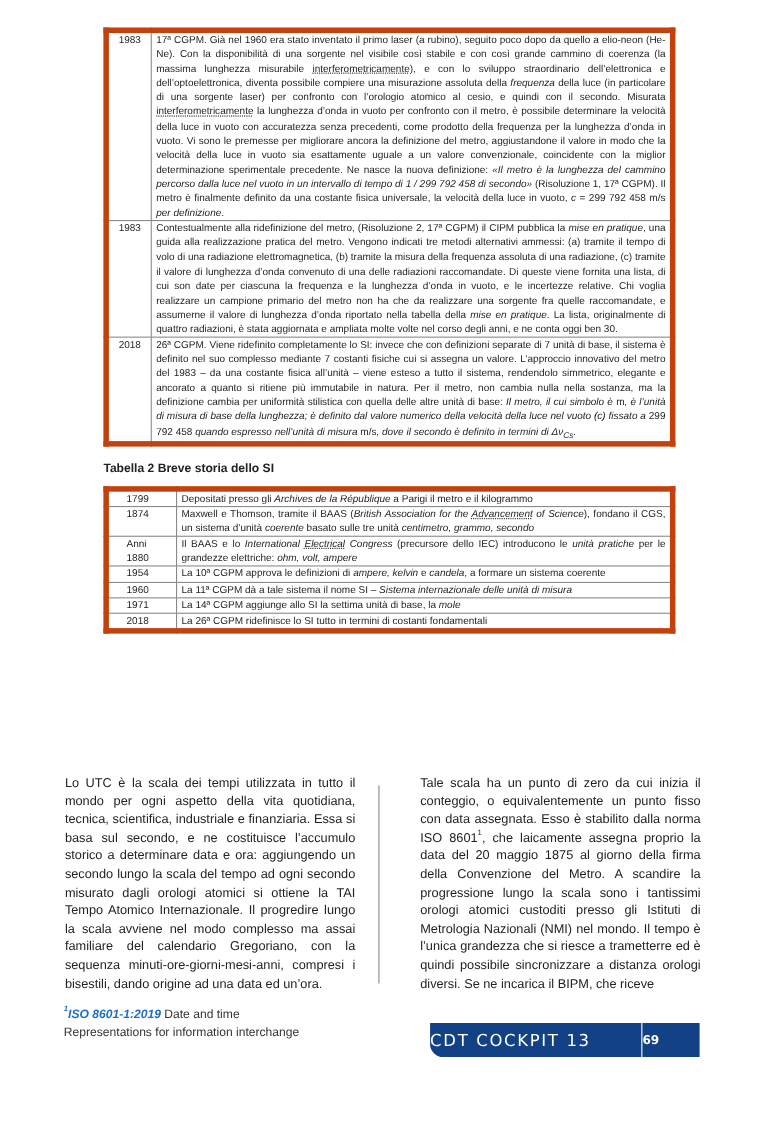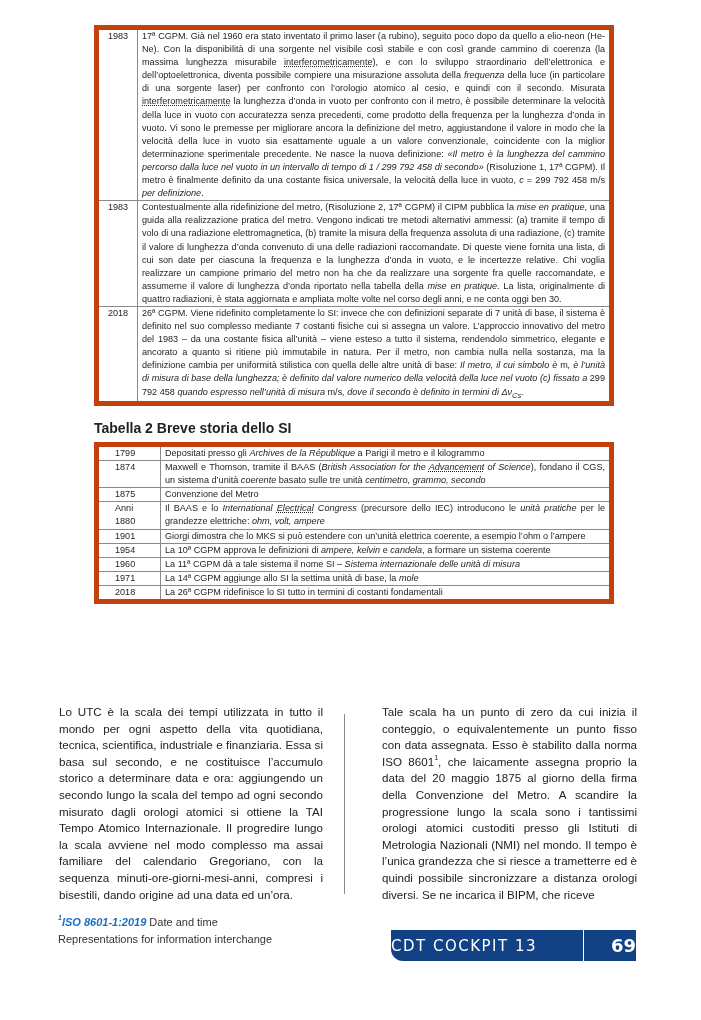--- a/index.html
+++ b/index.html
@@ -12,21 +12,21 @@
     .tbl td { border: 1px solid #8a8a8a; vertical-align: top; padding: 0 4px; }
     .tbl td.year { text-align: center; }
     .tbl td.txt { text-align: justify; margin-left: 17px; }
     #table1 { left: 94px; top: 25px; width: 520px; }
     #table1 td.year { width: 30px; }
     #table2 { left: 94px; top: 442px; width: 520px; }
     #table2 td.year { width: 41px; text-align: left; padding-left: 16px; }
     #table2 td { line-height: 13.1px; }
     .caption {
       position: absolute; left: 94px; top: 420px;
-      font-family: "Liberation Sans", sans-serif; font-weight: bold; font-size: 14px; color: #222;
+      font-family: "Liberation Sans", sans-serif; font-weight: bold; font-size: 11px; color: #222;
     }
     .col {
       position: absolute; top: 704px;
       font-family: "Liberation Sans", sans-serif; font-size: 11.6px; line-height: 16.6px;
       text-align: justify; color: #222;
     }
     #col-left { left: 59px; width: 264px; }
     #col-right { left: 382px; width: 255px; }
     .vdivider { position: absolute; left: 344px; top: 714px; width: 1px; height: 180px; background: #888; }
     sup { font-size: 7px; vertical-align: top; line-height: 8px; }
@@ -34,21 +34,21 @@
       position: absolute; left: 58px; top: 914px;
       font-family: "Liberation Sans", sans-serif; font-size: 11px; line-height: 17px; color: #333;
     }
     .footnote .ref { color: #1c6fc4; font-weight: bold; font-style: italic; }
     .badge {
       position: absolute; left: 391px; top: 930px; width: 245px; height: 31px;
       background: #124285; border-bottom-left-radius: 12px; display: flex; align-items: center;
     }
     .badge .mag { flex: 1; color: #ffffff; font-family: "DejaVu Sans", sans-serif; font-size: 15px; letter-spacing: 1.5px; font-weight: normal; }
     .badge .sep { width: 1px; height: 31px; background: #ffffff; }
-    .badge .page { width: 52px; text-align: right; color: #ffffff; font-family: "DejaVu Sans", sans-serif; font-size: 18px; font-weight: bold; }
+    .badge .page { width: 52px; text-align: left; color: #ffffff; font-family: "DejaVu Sans", sans-serif; font-size: 11px; font-weight: bold; }
     i { font-style: italic; }
     .u { text-decoration: underline; text-decoration-style: dotted; }
   </style>
 </head>
 <body>
 
 <table class="tbl" id="table1">
   <tbody id="t1body">
       <tr>
         <td class="year">1983</td>
@@ -71,30 +71,22 @@
   <tbody id="t2body">
       <tr>
         <td class="year">1799</td>
         <td class="txt">Depositati presso gli <i>Archives de la République</i> a Parigi il metro e il kilogrammo</td>
       </tr>
       <tr>
         <td class="year">1874</td>
         <td class="txt">Maxwell e Thomson, tramite il BAAS (<i>British Association for the <span class="u">Advancement</span> of Science</i>), fondano il CGS, un sistema d’unità <i>coerente</i> basato sulle tre unità <i>centimetro, grammo, secondo</i></td>
       </tr>
       <tr>
-        <td class="year">1875</td>
-        <td class="txt">Convenzione del Metro</td>
-      </tr>
-      <tr>
         <td class="year">Anni<br>1880</td>
         <td class="txt">Il BAAS e lo <i>International <span class="u">Electrical</span> Congress</i> (precursore dello IEC) introducono le <i>unità pratiche</i> per le grandezze elettriche: <i>ohm, volt, ampere</i></td>
-      </tr>
-      <tr>
-        <td class="year">1901</td>
-        <td class="txt">Giorgi dimostra che lo MKS si può estendere con un’unità elettrica coerente, a esempio l’ohm o l’ampere</td>
       </tr>
       <tr>
         <td class="year">1954</td>
         <td class="txt">La 10ª CGPM approva le definizioni di <i>ampere, kelvin</i> e <i>candela</i>, a formare un sistema coerente</td>
       </tr>
       <tr>
         <td class="year">1960</td>
         <td class="txt">La 11ª CGPM dà a tale sistema il nome SI – <i>Sistema internazionale delle unità di misura</i></td>
       </tr>
       <tr>

